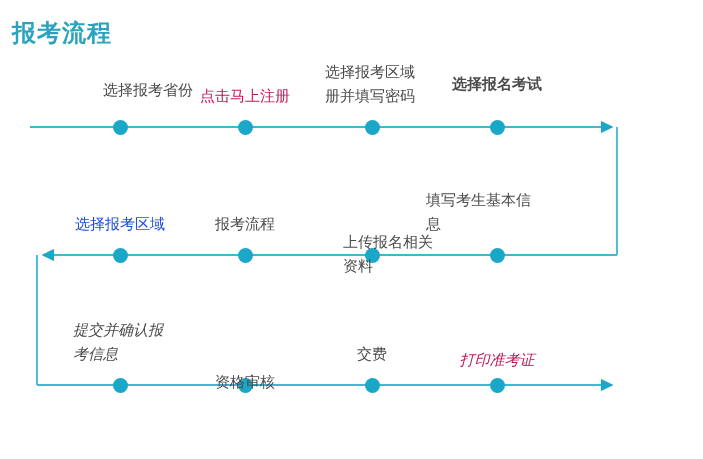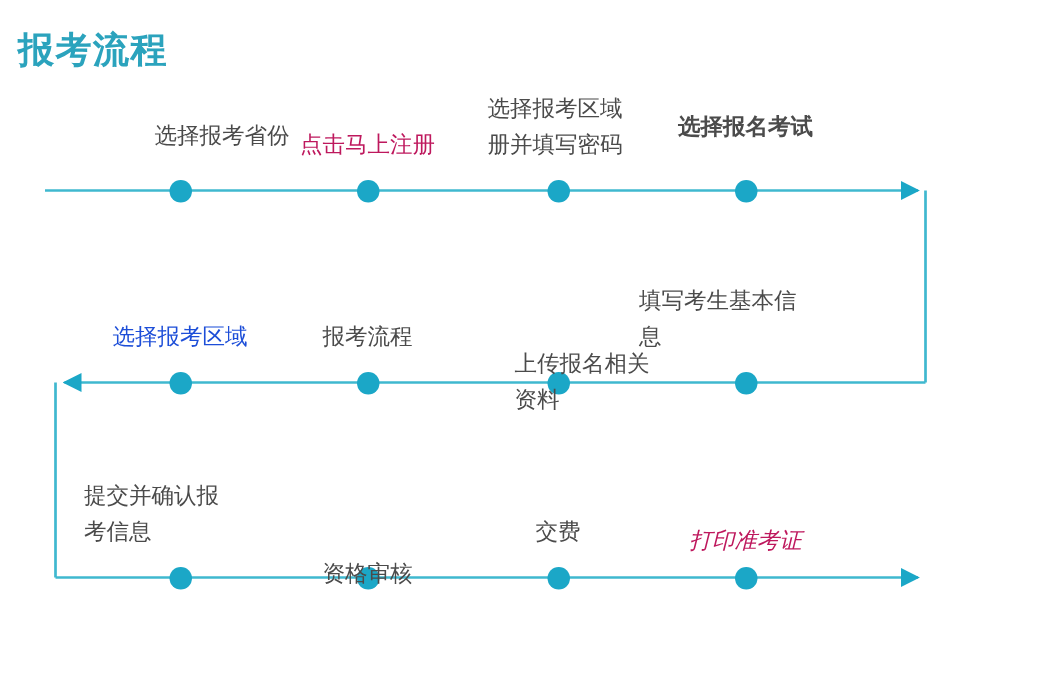--- a/index.html
+++ b/index.html
@@ -121,20 +121,20 @@
       <div class="step-label centered" style="color: #be185d; left: 245px; top: 84px; text-align: center;">点击马上注册</div>
       <div class="step-label wrapped" style="color: rgb(75, 75, 75); left: 325px; top: 60px;">选择报考区域
 册并填写密码</div>
       <div class="step-label centered" style="color: rgb(75, 75, 75); left: 497px; top: 72px; font-weight: bold;">选择报名考试</div>
       <div class="step-label centered" style="color: #1d4ed8; left: 120px; top: 212px;">选择报考区域</div>
       <div class="step-label centered" style="color: rgb(75, 75, 75); left: 245px; top: 212px;">报考流程</div>
       <div class="step-label wrapped" style="color: rgb(75, 75, 75); left: 343px; top: 188px; margin-top: 42px;">上传报名相关
 资料</div>
       <div class="step-label wrapped" style="color: rgb(75, 75, 75); left: 426px; top: 188px;">填写考生基本信
 息</div>
-      <div class="step-label wrapped" style="color: rgb(75, 75, 75); left: 56px; top: 318px;">提交并确认报
+      <div class="step-label wrapped" style="color: rgb(75, 75, 75); left: 73px; top: 318px; font-style: italic;">提交并确认报
 考信息</div>
       <div class="step-label centered" style="color: rgb(75, 75, 75); left: 245px; top: 342px; margin-top: 28px;">资格审核</div>
       <div class="step-label centered" style="color: rgb(75, 75, 75); left: 372px; top: 342px; text-align: right;">交费</div>
       <div class="step-label centered" style="color: #be185d; left: 497px; top: 348px; font-style: italic;">打印准考证</div>
     </div>
 
 </div>
 
 </body></html>

